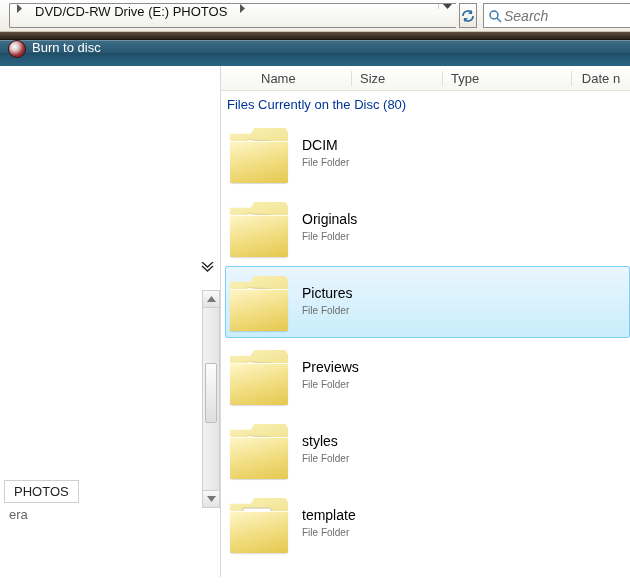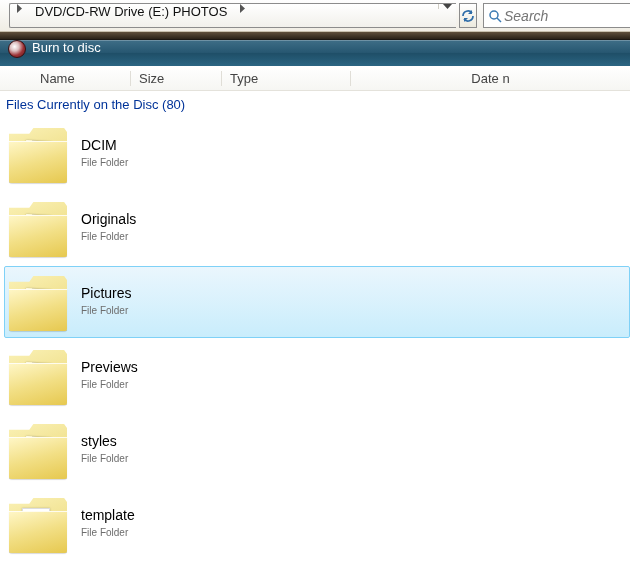--- a/index.html
+++ b/index.html
@@ -108,20 +108,46 @@
   </div>
 </div>
 
 <div class="cmd-outer"></div>
 <div class="cmd-bar">
   <div class="burn-icon"></div>
   <span class="cmd-label">Burn to disc</span>
 </div>
 
 <div class="main">
+  <div class="left-pane">
+    <div class="left-inner"></div>
+    <div class="left-collapse">
+      <svg viewBox="0 0 13 11">
+          <path d="M1 4 L6.5 9 L12 4" stroke="#222" stroke-width="1.3" fill="none"></path>
+          <path d="M1 0 L6.5 5 L12 0" stroke="#222" stroke-width="1.3" fill="none"></path>
+        </svg>
+    </div>
+    <div class="vscroll">
+      <div class="btn">
+          <svg viewBox="0 0 9 6">
+            <path d="M0 6 L4.5 0 L9 6 Z" fill="#777"></path>
+          </svg>
+        </div>
+      <div class="thumb"></div>
+      <div class="btn bottom">
+          <svg viewBox="0 0 9 6">
+            <path d="M0 0 L4.5 6 L9 0 Z" fill="#777"></path>
+          </svg>
+        </div>
+    </div>
+    <div class="left-bottom">
+      <div class="photos-item">PHOTOS</div>
+      <div class="era-item">era</div>
+    </div>
+  </div>
 
   <div class="right-pane">
     <div class="col-head">
       <div class="col c-name">Name</div>
       <div class="div"></div>
       <div class="col c-size">Size</div>
       <div class="div"></div>
       <div class="col c-type">Type</div>
       <div class="div"></div>
       <div class="col c-date">Date n</div>

